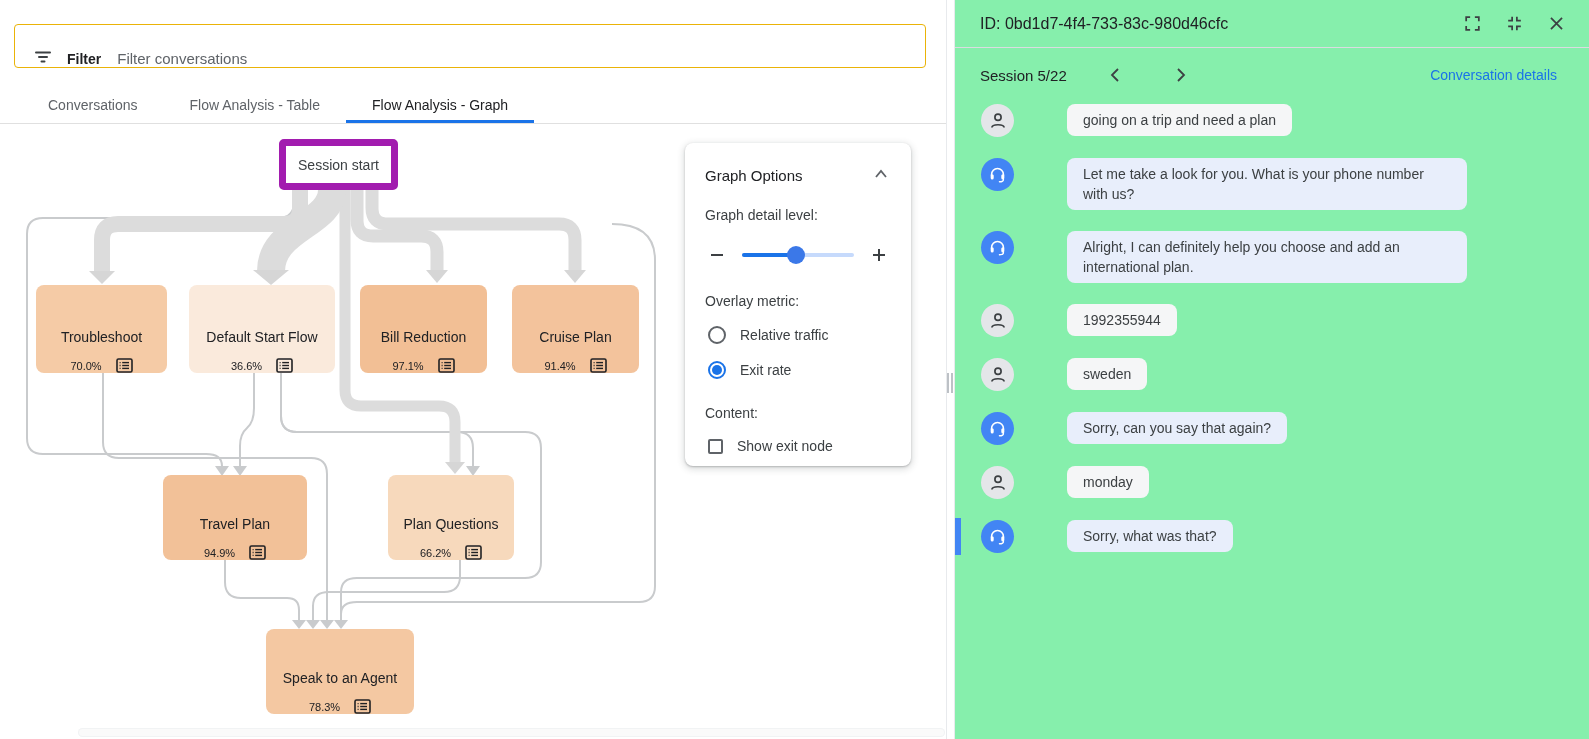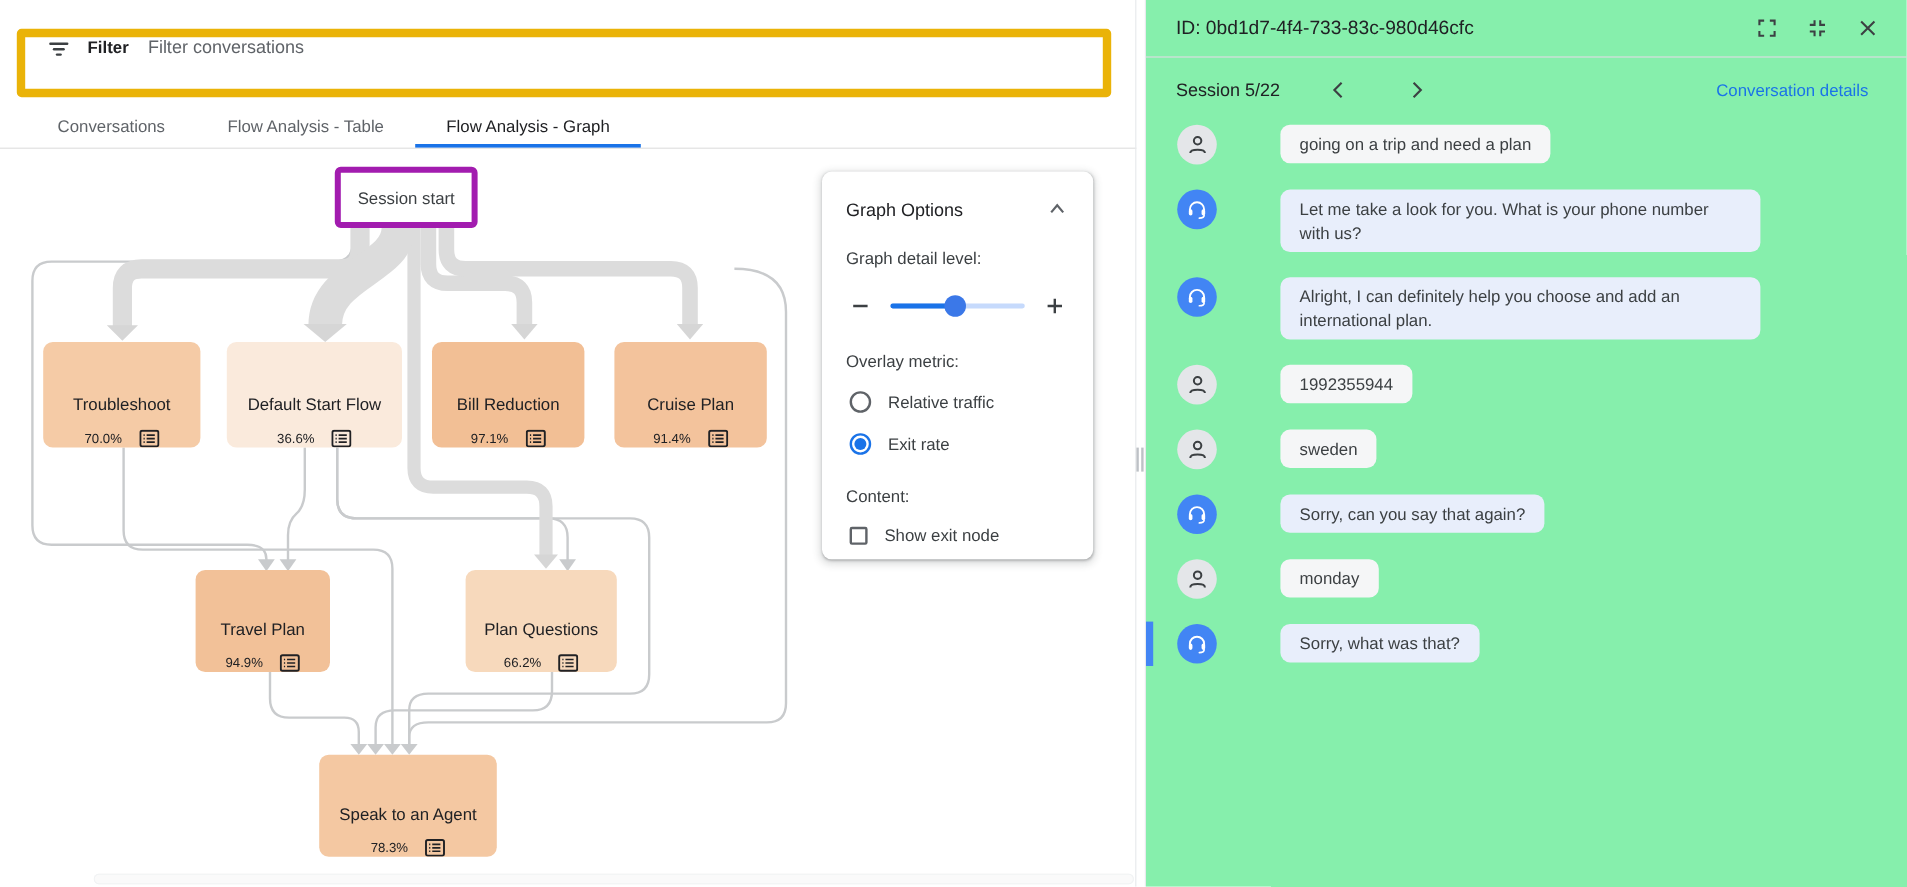--- a/index.html
+++ b/index.html
@@ -3,22 +3,22 @@
 <meta charset="utf-8">
 <style>
   * { margin:0; padding:0; box-sizing:border-box; }
   html,body { width:1589px; height:739px; overflow:hidden; background:#fff;
     font-family:"Liberation Sans", sans-serif; color:#202124; }
   #app { position:relative; width:1589px; height:739px; }
 
   
   .left-pane { position:absolute; left:0; top:0; width:947px; height:739px; background:#fff; }
 
-  .filter-bar { position:absolute; left:14px; top:24px; width:912px; height:57px;
-    border:7px solid #eab308; border-radius:4px; display:flex; align-items:flex-start; padding:0 16px 0 18px; }
+  .filter-bar { position:absolute; left:14px; top:24px; width:912px; height:44px;
+    border:1px solid #eab308; border-radius:4px; display:flex; align-items:flex-end; padding:0 16px 0 18px; }
   .filter-icon { width:20px; height:20px; margin-right:14px; flex:0 0 auto; }
   .filter-label { font-size:14px; font-weight:700; color:#202124; margin-right:16px; }
   .filter-input { flex:1; border:none; outline:none; font-size:15px; color:#3c4043;
     font-family:"Liberation Sans", sans-serif; background:transparent; }
   .filter-input::placeholder { color:#5f6368; opacity:1; }
 
   .tabs { position:absolute; left:0; top:89px; width:947px; height:35px;
     border-bottom:1px solid #e0e0e0; display:flex; align-items:stretch; padding-left:22px; }
   .tab { display:flex; align-items:center; padding:0 26px; font-size:14px; font-weight:500;
     color:#5f6368; cursor:pointer; border-bottom:3px solid transparent; }
@@ -26,27 +26,27 @@
 
   .graph-canvas { position:absolute; left:0; top:124px; width:947px; height:615px; }
   .edges { position:absolute; left:0; top:0; }
 
   .flow-node { position:absolute; border-radius:8px; display:flex; flex-direction:column;
     align-items:center; justify-content:flex-end; row-gap:13px; cursor:pointer; }
   .flow-node .node-label { font-size:14px; color:#202124; }
   .node-meta { display:flex; align-items:center; gap:14px; }
   .node-meta .pct { font-size:11px; color:#202124; }
   .start-node { position:absolute; left:279px; top:15px; width:119px; height:51px;
-    background:#fff; border:5px solid #a21caf; border-radius:5px; display:flex;
+    background:#fff; border:7px solid #a21caf; border-radius:5px; display:flex;
     align-items:center; justify-content:center; font-size:14px; color:#3c4043; }
   .n0 { left:36px;  top:161px; width:131px; height:88px; }
   .n1 { left:189px; top:161px; width:146px; height:88px; }
   .n2 { left:360px; top:161px; width:127px; height:88px; }
   .n3 { left:512px; top:161px; width:127px; height:88px; }
-  .n4 { left:163px; top:351px; width:112px; height:85px; }
+  .n4 { left:163px; top:351px; width:144px; height:85px; }
   .n5 { left:388px; top:351px; width:126px; height:85px; }
   .n6 { left:266px; top:505px; width:148px; height:85px; }
 
   .hscrollbar { position:absolute; left:78px; right:2px; bottom:2px; height:9px;
     background:#fafafa; border-radius:5px; box-shadow:inset 0 0 0 1px #f1f3f4; }
 
   
   .graph-options { position:absolute; left:685px; top:143px; width:226px; height:323px;
     background:#fff; border-radius:8px; padding:22px 20px;
     box-shadow:0 1px 2px rgba(60,64,67,.3), 0 2px 6px 2px rgba(60,64,67,.15); }

